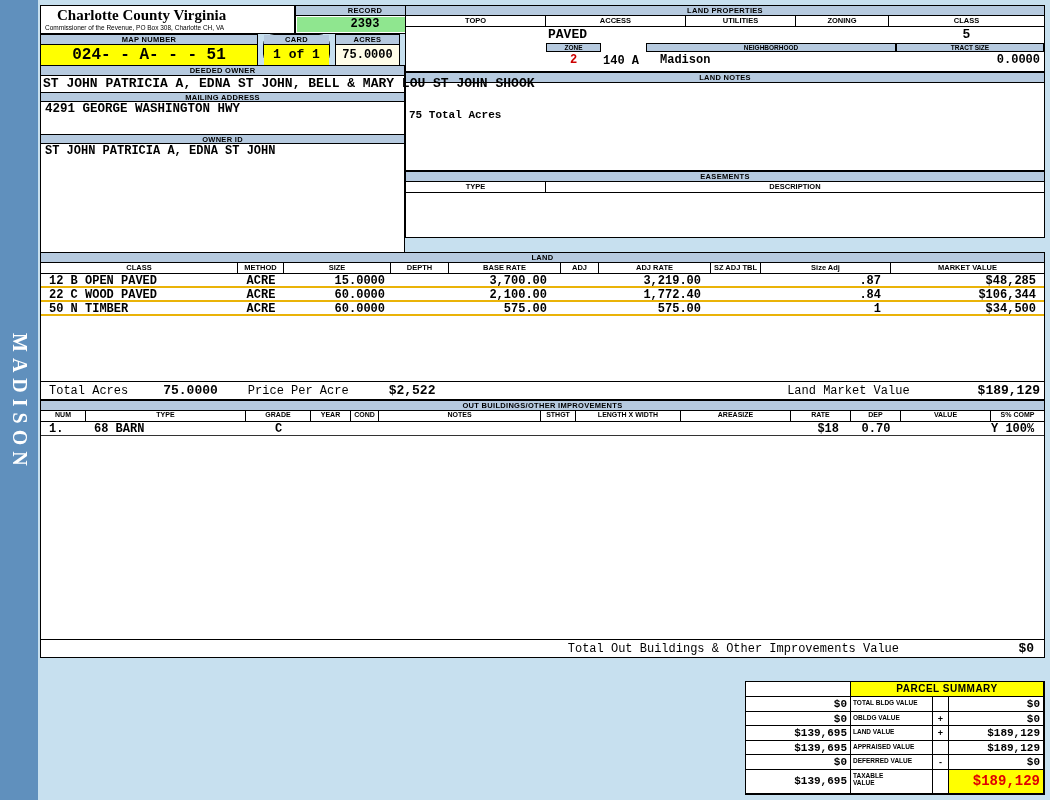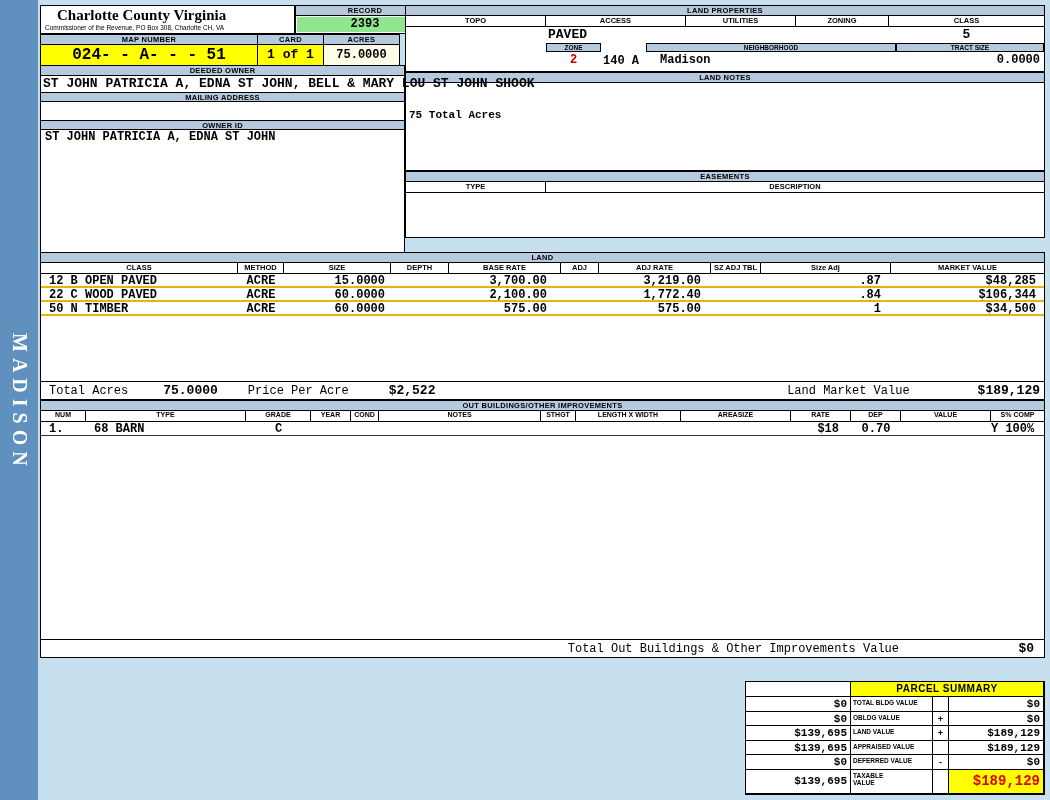--- a/index.html
+++ b/index.html
@@ -27,24 +27,24 @@
     font: bold 20px "Liberation Serif", serif;
   }
 
   
   .county-box { left: 40px; top: 5px; width: 255px; height: 29px; }
   .county-title { font: bold 15px "Liberation Serif", serif; padding: 1px 0 0 16px; white-space: nowrap; }
   .county-sub { font: 6.5px "Liberation Sans", sans-serif; padding-left: 4px; white-space: nowrap; }
   .record-box { left: 295px; top: 5px; width: 140px; height: 29px; display: flex; flex-direction: column; }
   .record-val { flex: 1; margin: 1px; background: #8fe68f; font: bold 12px "Liberation Mono", monospace; text-align: center; line-height: 15px; }
 
-  .map-row { left: 40px; top: 34px; width: 360px; height: 31px; display: flex; background: none; border: none; position: absolute; }
+  .map-row { left: 40px; top: 34px; width: 360px; height: 31px; display: flex; background: none; border: none; position: absolute; gap: 6px; }
   .map-row .cell { border: 1px solid #000; background: #fff; display: flex; flex-direction: column; }
   .map-row .cell + .cell { margin-left: -1px; }
-  .c-map { width: 218px; } .c-card { width: 67px; } .c-acres { flex: 1; }
+  .c-map { width: 218px; } .c-card { width: 67px; border-radius: 11px; } .c-acres { flex: 1; }
   .map-val  { flex: 1; background: #ffff00; font: bold 16px "Liberation Mono", monospace; text-align: center; line-height: 20px; white-space: nowrap; }
   .card-val { flex: 1; background: #ffff00; font: bold 13px "Liberation Mono", monospace; text-align: center; line-height: 20px; }
   .acres-val{ flex: 1; background: #fffde8; font: bold 12px "Liberation Mono", monospace; text-align: center; line-height: 20px; }
 
   
   .owner-box { left: 40px; top: 65px; width: 365px; height: 210px; display: flex; flex-direction: column; }
   .deeded { height: 16px; line-height: 15px; font: bold 13px "Liberation Mono", monospace; color: #000000; white-space: nowrap; padding-left: 2px; overflow: visible; position: relative; z-index: 4; }
   .addr { height: 14px; line-height: 14px; font: bold 12.5px "Liberation Mono", monospace; padding-left: 4px; white-space: nowrap; }
   .addr-gap { height: 4px; }
   .ownerid { height: 16px; line-height: 16px; font: bold 12px "Liberation Mono", monospace; padding-left: 4px; white-space: nowrap; }
@@ -193,20 +193,21 @@
   <div class="egrid">
     <div>TYPE</div>
     <div>DESCRIPTION</div>
   </div>
 </div>
 
 <div class="abs owner-box">
   <div class="bar">DEEDED OWNER</div>
   <div class="deeded">ST JOHN PATRICIA A, EDNA ST JOHN, BELL &amp; MARY LOU ST JOHN SHOOK</div>
   <div class="bar bt">MAILING ADDRESS</div>
+  <div class="addr">4291 GEORGE WASHINGTON HWY</div>
   <div class="addr"></div>
   <div class="addr-gap"></div>
   <div class="bar bt">OWNER ID</div>
   <div class="ownerid">ST JOHN PATRICIA A, EDNA ST JOHN</div>
   <div class="fill"></div>
 </div>
 
 <div class="abs land-box">
   <div class="bar">LAND</div>
   <div class="lgrid lhead">

